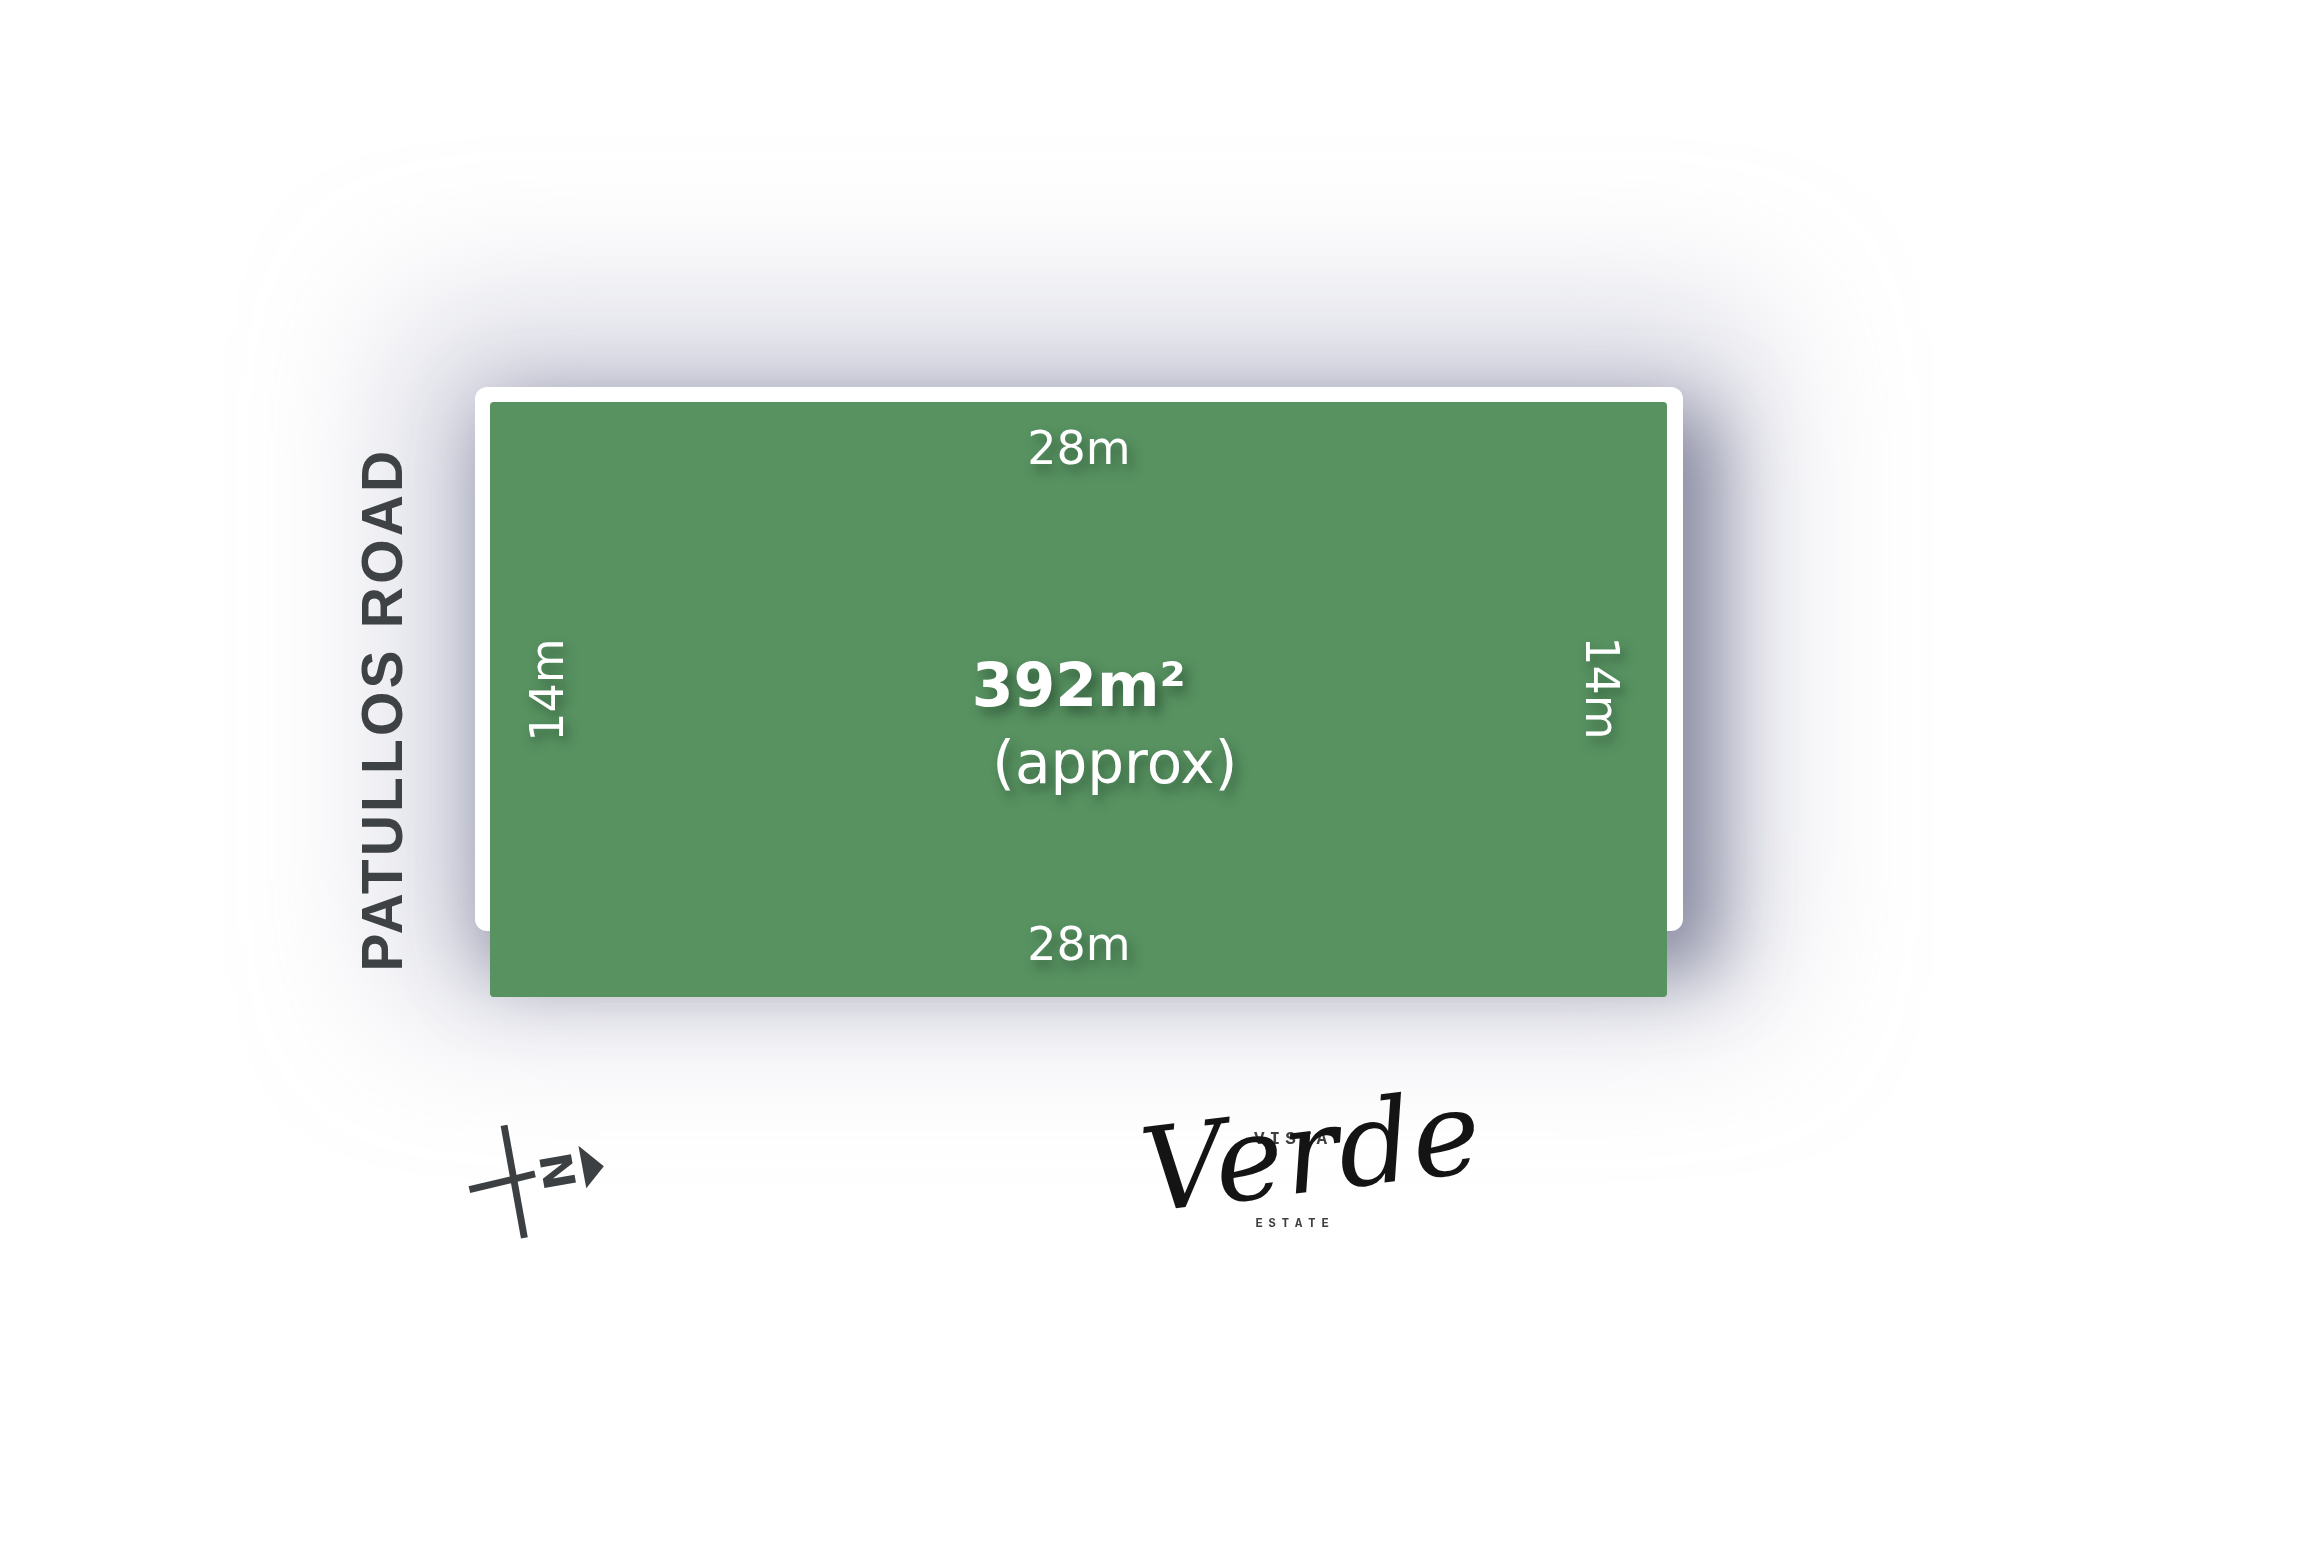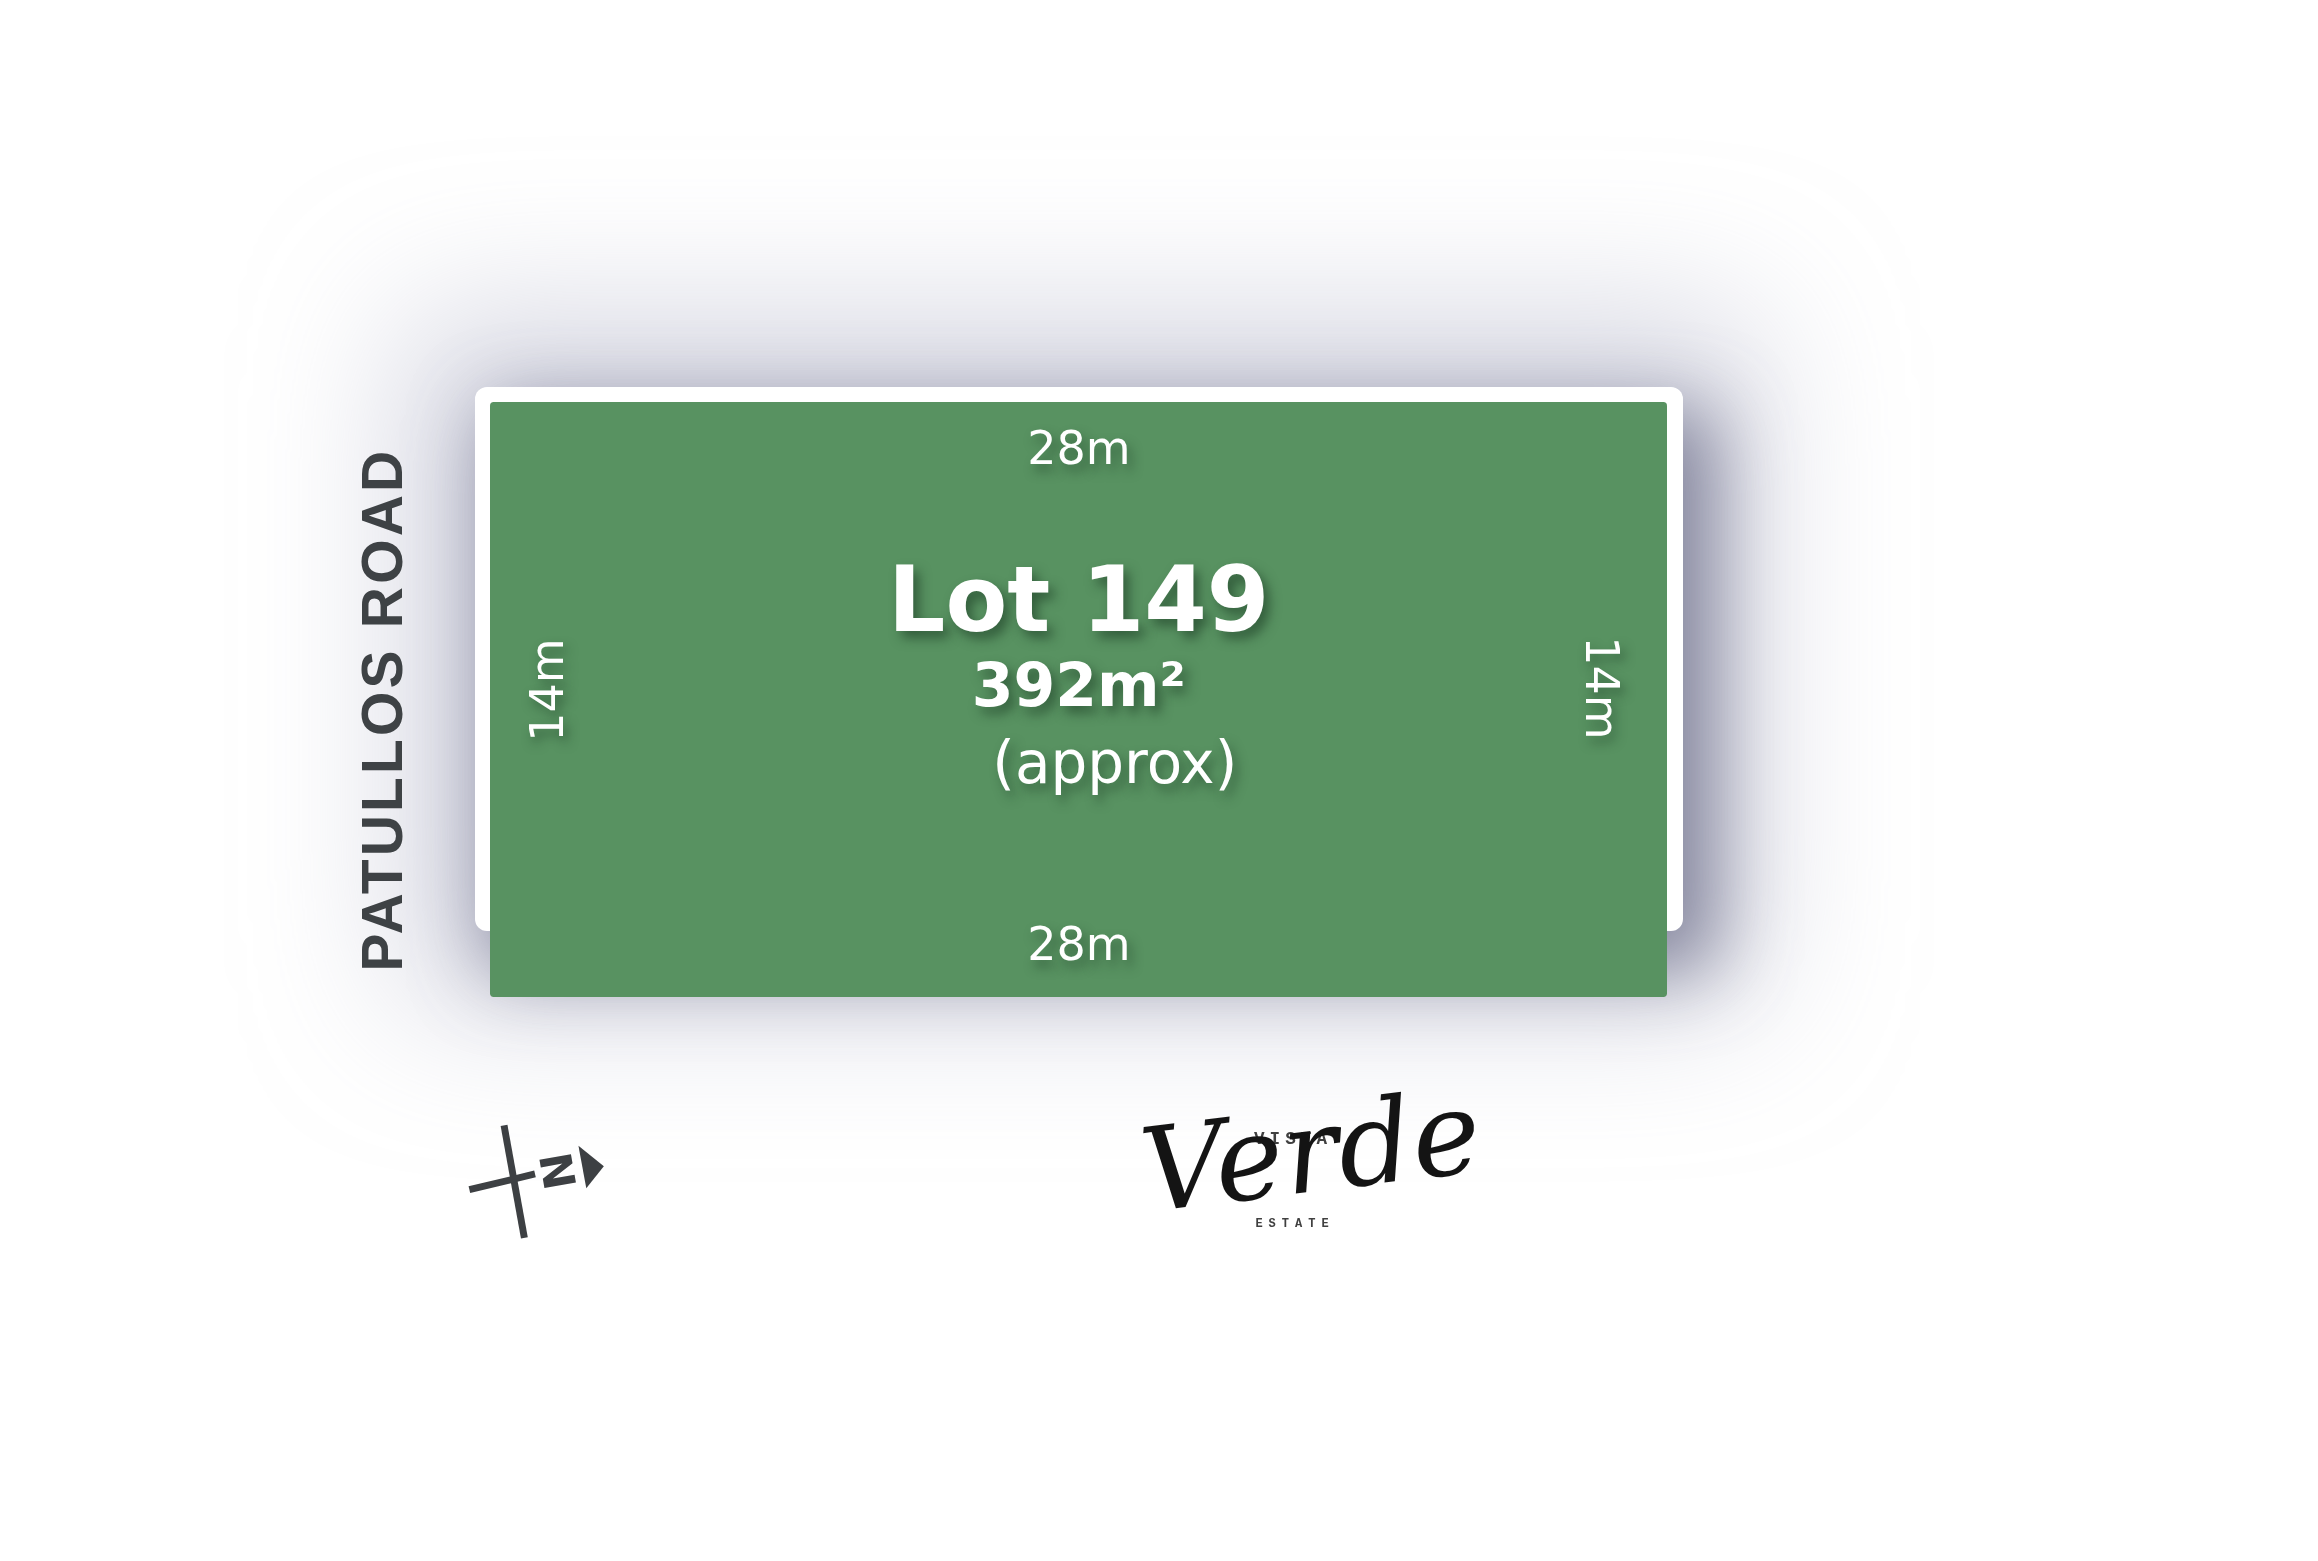--- a/index.html
+++ b/index.html
@@ -58,21 +58,20 @@
             transform:scaleX(0.88);transform-origin:0 0;color:#1e3766;white-space:nowrap;}
 </style>
 </head>
 <body>
 
 <div class="stage">
 
   <div class="card">
     <div class="lot">
       <div class="dim dim-top">28m</div>
-      <div class="lot-line lot-title">Lot 149</div>
       <div class="lot-line lot-area">392m²</div>
       <div class="lot-line lot-approx">(approx)</div>
       <div class="dim dim-bottom">28m</div>
       <div class="dim dim-left">14m</div>
       <div class="dim dim-right">14m</div>
     </div>
   </div>
 
   <div class="road">PATULLOS ROAD</div>
 

